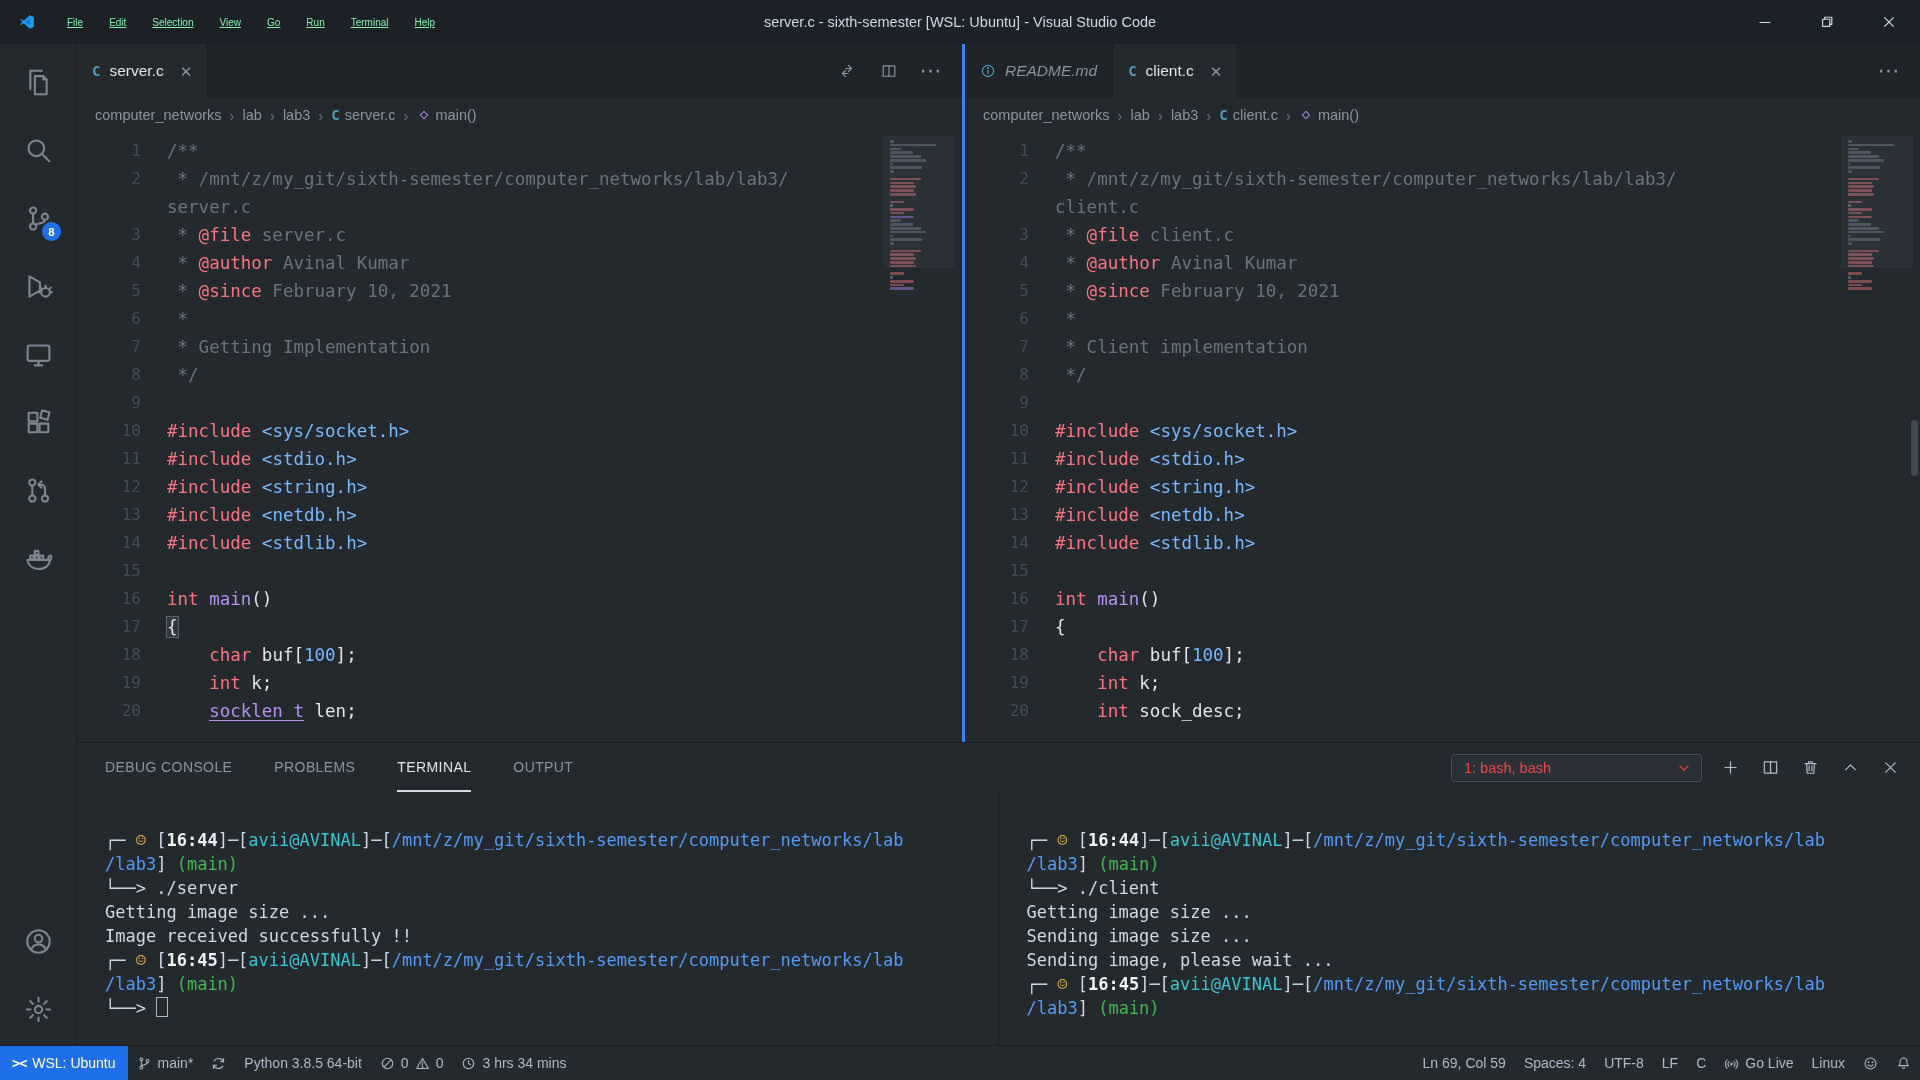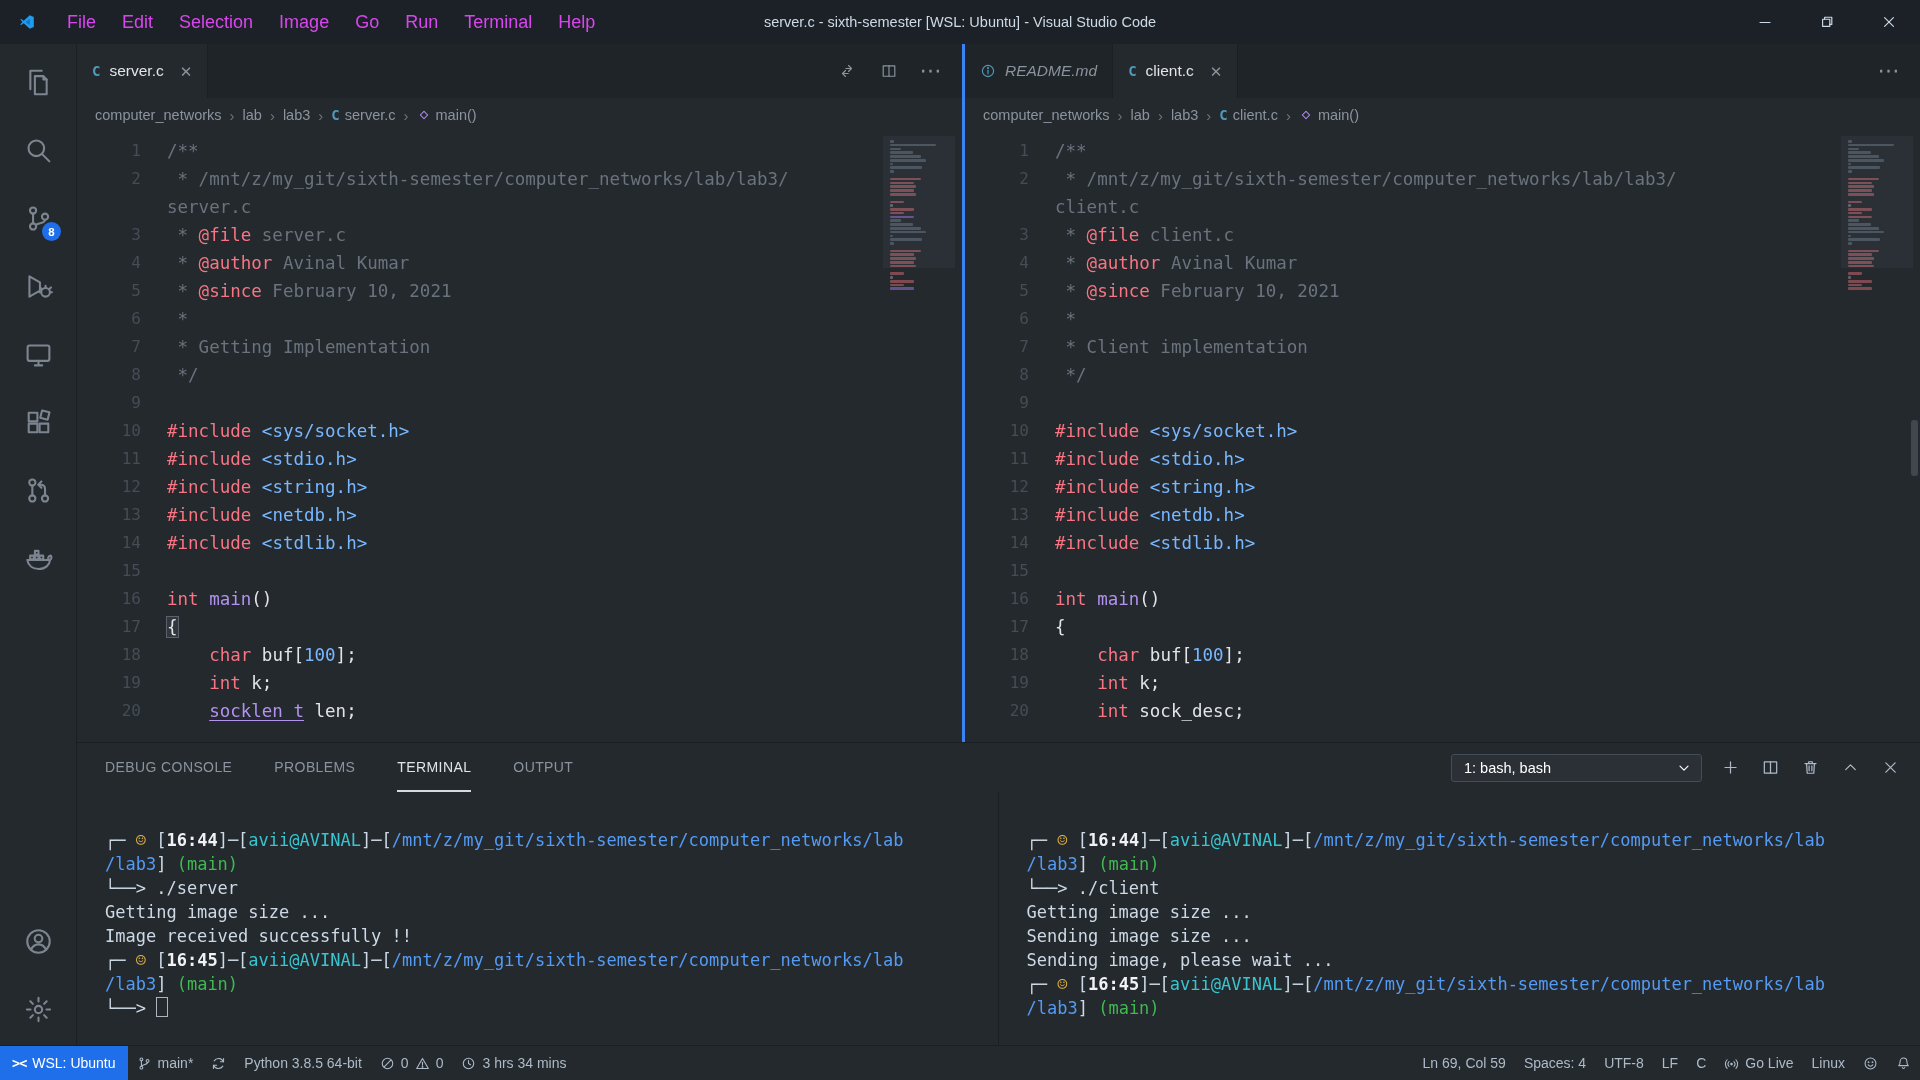--- a/index.html
+++ b/index.html
@@ -5,21 +5,21 @@
   html,body{margin:0;padding:0;background:#1c2128;}
   body{width:1920px;height:1080px;overflow:hidden;font-family:"Liberation Sans",sans-serif;
        -webkit-font-smoothing:antialiased;color:#adbac7;}
   .window{width:1920px;height:1080px;display:flex;flex-direction:column;}
 
   
   .titlebar{height:44px;flex:none;display:flex;align-items:center;background:#1c2128;position:relative;}
   .logo{width:54px;display:flex;justify-content:center;align-items:center;}
   .logo svg{width:23px;height:23px;display:block;}
   .menus{display:flex;height:100%;}
-  .menu-item{padding:0 13px;font-size:18px;color:#d946ef;display:flex;align-items:center;cursor:default;}
+  .menu-item{padding:0 13px;font-size:10px;color:#86efac;display:flex;align-items:center;cursor:default;text-decoration:underline;}
   .window-title{position:absolute;left:50%;top:0;transform:translateX(-50%);height:44px;display:flex;align-items:center;
                 font-size:14.5px;color:#cdd9e5;white-space:nowrap;}
   .win-controls{margin-left:auto;display:flex;height:100%;}
   .win-btn{width:62px;height:44px;display:flex;align-items:center;justify-content:center;color:#cdd9e5;}
   .win-btn svg{width:15px;height:15px;}
 
   
   .main{flex:1;display:flex;min-height:0;}
   .activitybar{width:76px;flex:none;background:#24292e;border-right:1px solid #1b1f23;
                display:flex;flex-direction:column;justify-content:space-between;padding:4px 0 2px 0;}
@@ -80,21 +80,21 @@
   .mm-type{background:#63518c;} .mm-br{background:#5b646e;}
   .vscroll{position:absolute;right:2px;top:288px;width:7px;height:56px;background:rgba(110,118,129,.4);border-radius:3px;}
 
   
   .panel{height:304px;flex:none;border-top:1px solid #1b1f23;background:#24292e;display:flex;flex-direction:column;}
   .panel-header{height:49px;flex:none;display:flex;align-items:center;padding:0 16px 0 28px;}
   .panel-tabs{display:flex;gap:42px;height:100%;}
   .panel-tab{font-size:14px;letter-spacing:.4px;color:#8b949e;display:flex;align-items:center;height:100%;
              border-bottom:2px solid transparent;box-sizing:border-box;white-space:nowrap;}
   .panel-tab.active{color:#e1e4e8;border-bottom-color:#d5dbe1;}
-  .panel-right{margin-left:auto;display:flex;align-items:center;gap:15px;color:#ffffff;}
+  .panel-right{margin-left:auto;display:flex;align-items:center;gap:15px;color:#ef4444;}
   .term-select{display:flex;align-items:center;justify-content:space-between;min-width:228px;
                background:#2b3036;border:1px solid #444c56;border-radius:3px;padding:5px 9px 5px 12px;font-size:14.5px;}
   .panel-btn{width:27px;height:27px;display:flex;align-items:center;justify-content:center;color:#adbac7;}
   .panel-btn svg{width:17px;height:17px;}
 
   .terminals{flex:1;display:flex;min-height:0;font-family:"DejaVu Sans Mono",monospace;font-size:17px;color:#cdd9e5;}
   .term{width:50%;box-sizing:border-box;padding:36px 10px 0 28px;overflow:hidden;}
   #term-0{border-right:1px solid #1b1f23;}
   .term-line{height:24px;line-height:24px;white-space:pre;}
   .tok.tp{color:#cdd9e5;}
@@ -126,21 +126,21 @@
           <svg viewBox="0 0 16 16">
             <path fill="#1f9cf0" d="M10.8 1.2 4.7 6.8 2.3 5 1.2 5.6 3.5 8l-2.3 2.4 1.1.6 2.4-1.8 6.1 5.6 4-1.9V3.1z"></path>
             <path fill="#0b5aa3" opacity=".55" d="M10.8 4.8 6.5 8l4.3 3.2z"></path>
           </svg>
         </span>
       </div>
     <nav class="menus" id="menus">
         <div class="menu-item">File</div>
         <div class="menu-item">Edit</div>
         <div class="menu-item">Selection</div>
-        <div class="menu-item">Image</div>
+        <div class="menu-item">View</div>
         <div class="menu-item">Go</div>
         <div class="menu-item">Run</div>
         <div class="menu-item">Terminal</div>
         <div class="menu-item">Help</div>
       </nav>
     <div class="window-title">server.c - sixth-semester [WSL: Ubuntu] - Visual Studio Code</div>
     <div class="win-controls" id="win-controls">
         <div class="win-btn">
           <span class="icon icon-minimize">
             <svg viewBox="0 0 16 16" fill="none" stroke="currentColor" stroke-width="1.15" stroke-linecap="round" stroke-linejoin="round">

